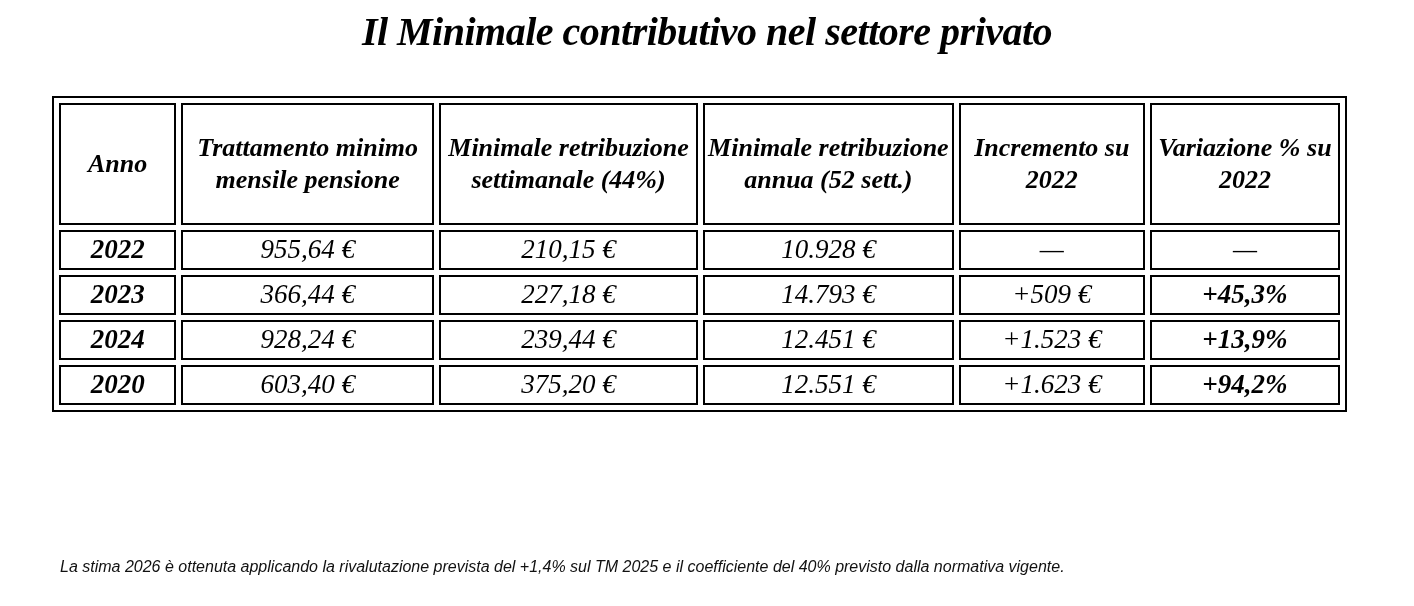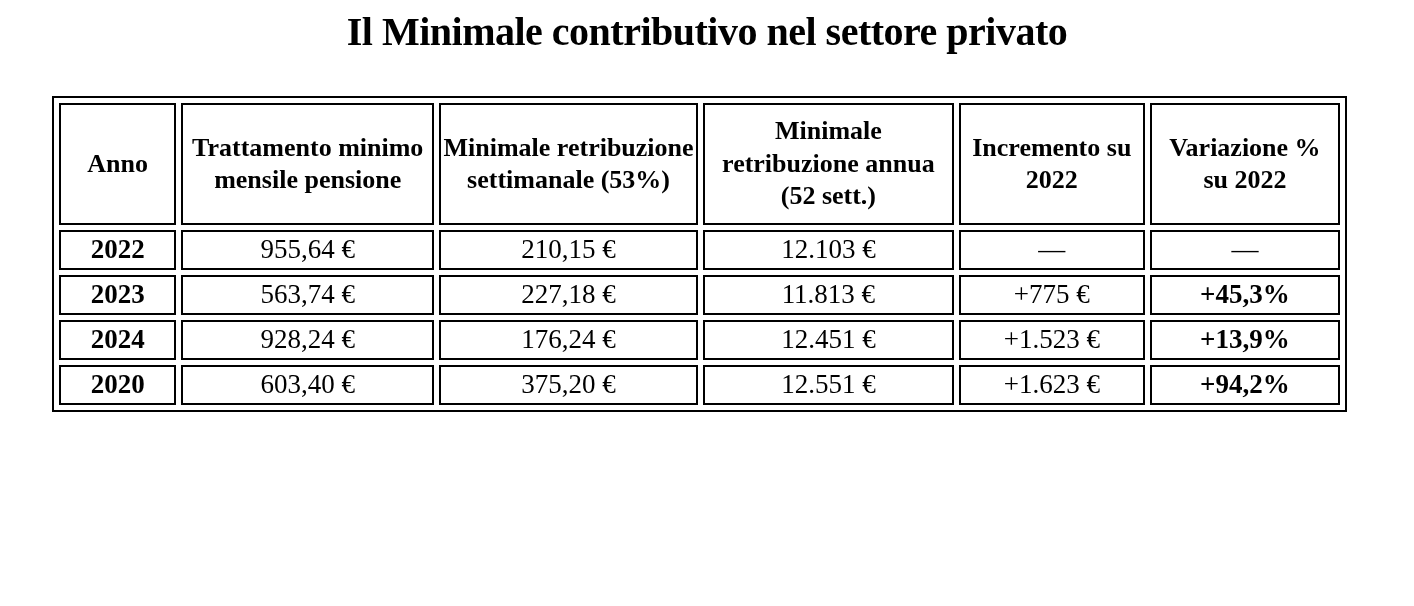--- a/index.html
+++ b/index.html
@@ -9,20 +9,21 @@
     width: 1414px;
     height: 606px;
     overflow: hidden;
   }
   .page {
     width: 1414px;
     height: 606px;
     position: relative;
     font-family: "Liberation Serif", serif;
     color: #000000;
+    font-style: italic;
   }
   .title {
     margin: 0;
     padding-top: 8px;
     text-align: center;
     font-family: "Liberation Serif", serif;
     font-weight: bold;
     font-size: 40px;
     line-height: 1.2;
     letter-spacing: -0.5px;
@@ -100,56 +101,57 @@
       <col style="width:250px">
       <col style="width:256px">
       <col style="width:248px">
       <col style="width:184px">
       <col style="width:188px">
     </colgroup>
     <thead>
       <tr>
         <th>Anno</th>
         <th>Trattamento minimo mensile pensione</th>
-        <th>Minimale retribuzione settimanale (53%)</th>
+        <th>Minimale retribuzione settimanale (44%)</th>
         <th>Minimale retribuzione annua (52 sett.)</th>
         <th>Incremento su 2022</th>
         <th>Variazione % su 2022</th>
       </tr>
     </thead>
     <tbody>
       <tr>
         <td class="year">2022</td>
         <td>955,64 €</td>
         <td>210,15 €</td>
-        <td>12.103 €</td>
+        <td>10.928 €</td>
         <td>—</td>
         <td>—</td>
       </tr>
       <tr>
         <td class="year">2023</td>
-        <td>563,74 €</td>
+        <td>366,44 €</td>
         <td>227,18 €</td>
-        <td>11.813 €</td>
-        <td>+775 €</td>
+        <td>14.793 €</td>
+        <td>+509 €</td>
         <td class="bold">+45,3%</td>
       </tr>
       <tr>
         <td class="year">2024</td>
         <td>928,24 €</td>
-        <td>176,24 €</td>
+        <td>239,44 €</td>
         <td>12.451 €</td>
         <td>+1.523 €</td>
         <td class="bold">+13,9%</td>
       </tr>
       <tr>
         <td class="year">2020</td>
         <td>603,40 €</td>
         <td>375,20 €</td>
         <td>12.551 €</td>
         <td>+1.623 €</td>
         <td class="bold">+94,2%</td>
       </tr>
     </tbody>
   </table>
 
+  <p class="footnote">La stima 2026 è ottenuta applicando la rivalutazione prevista del +1,4% sul TM 2025 e il coefficiente del 40% previsto dalla normativa vigente.</p>
 
 </div>
 
 </body></html>

